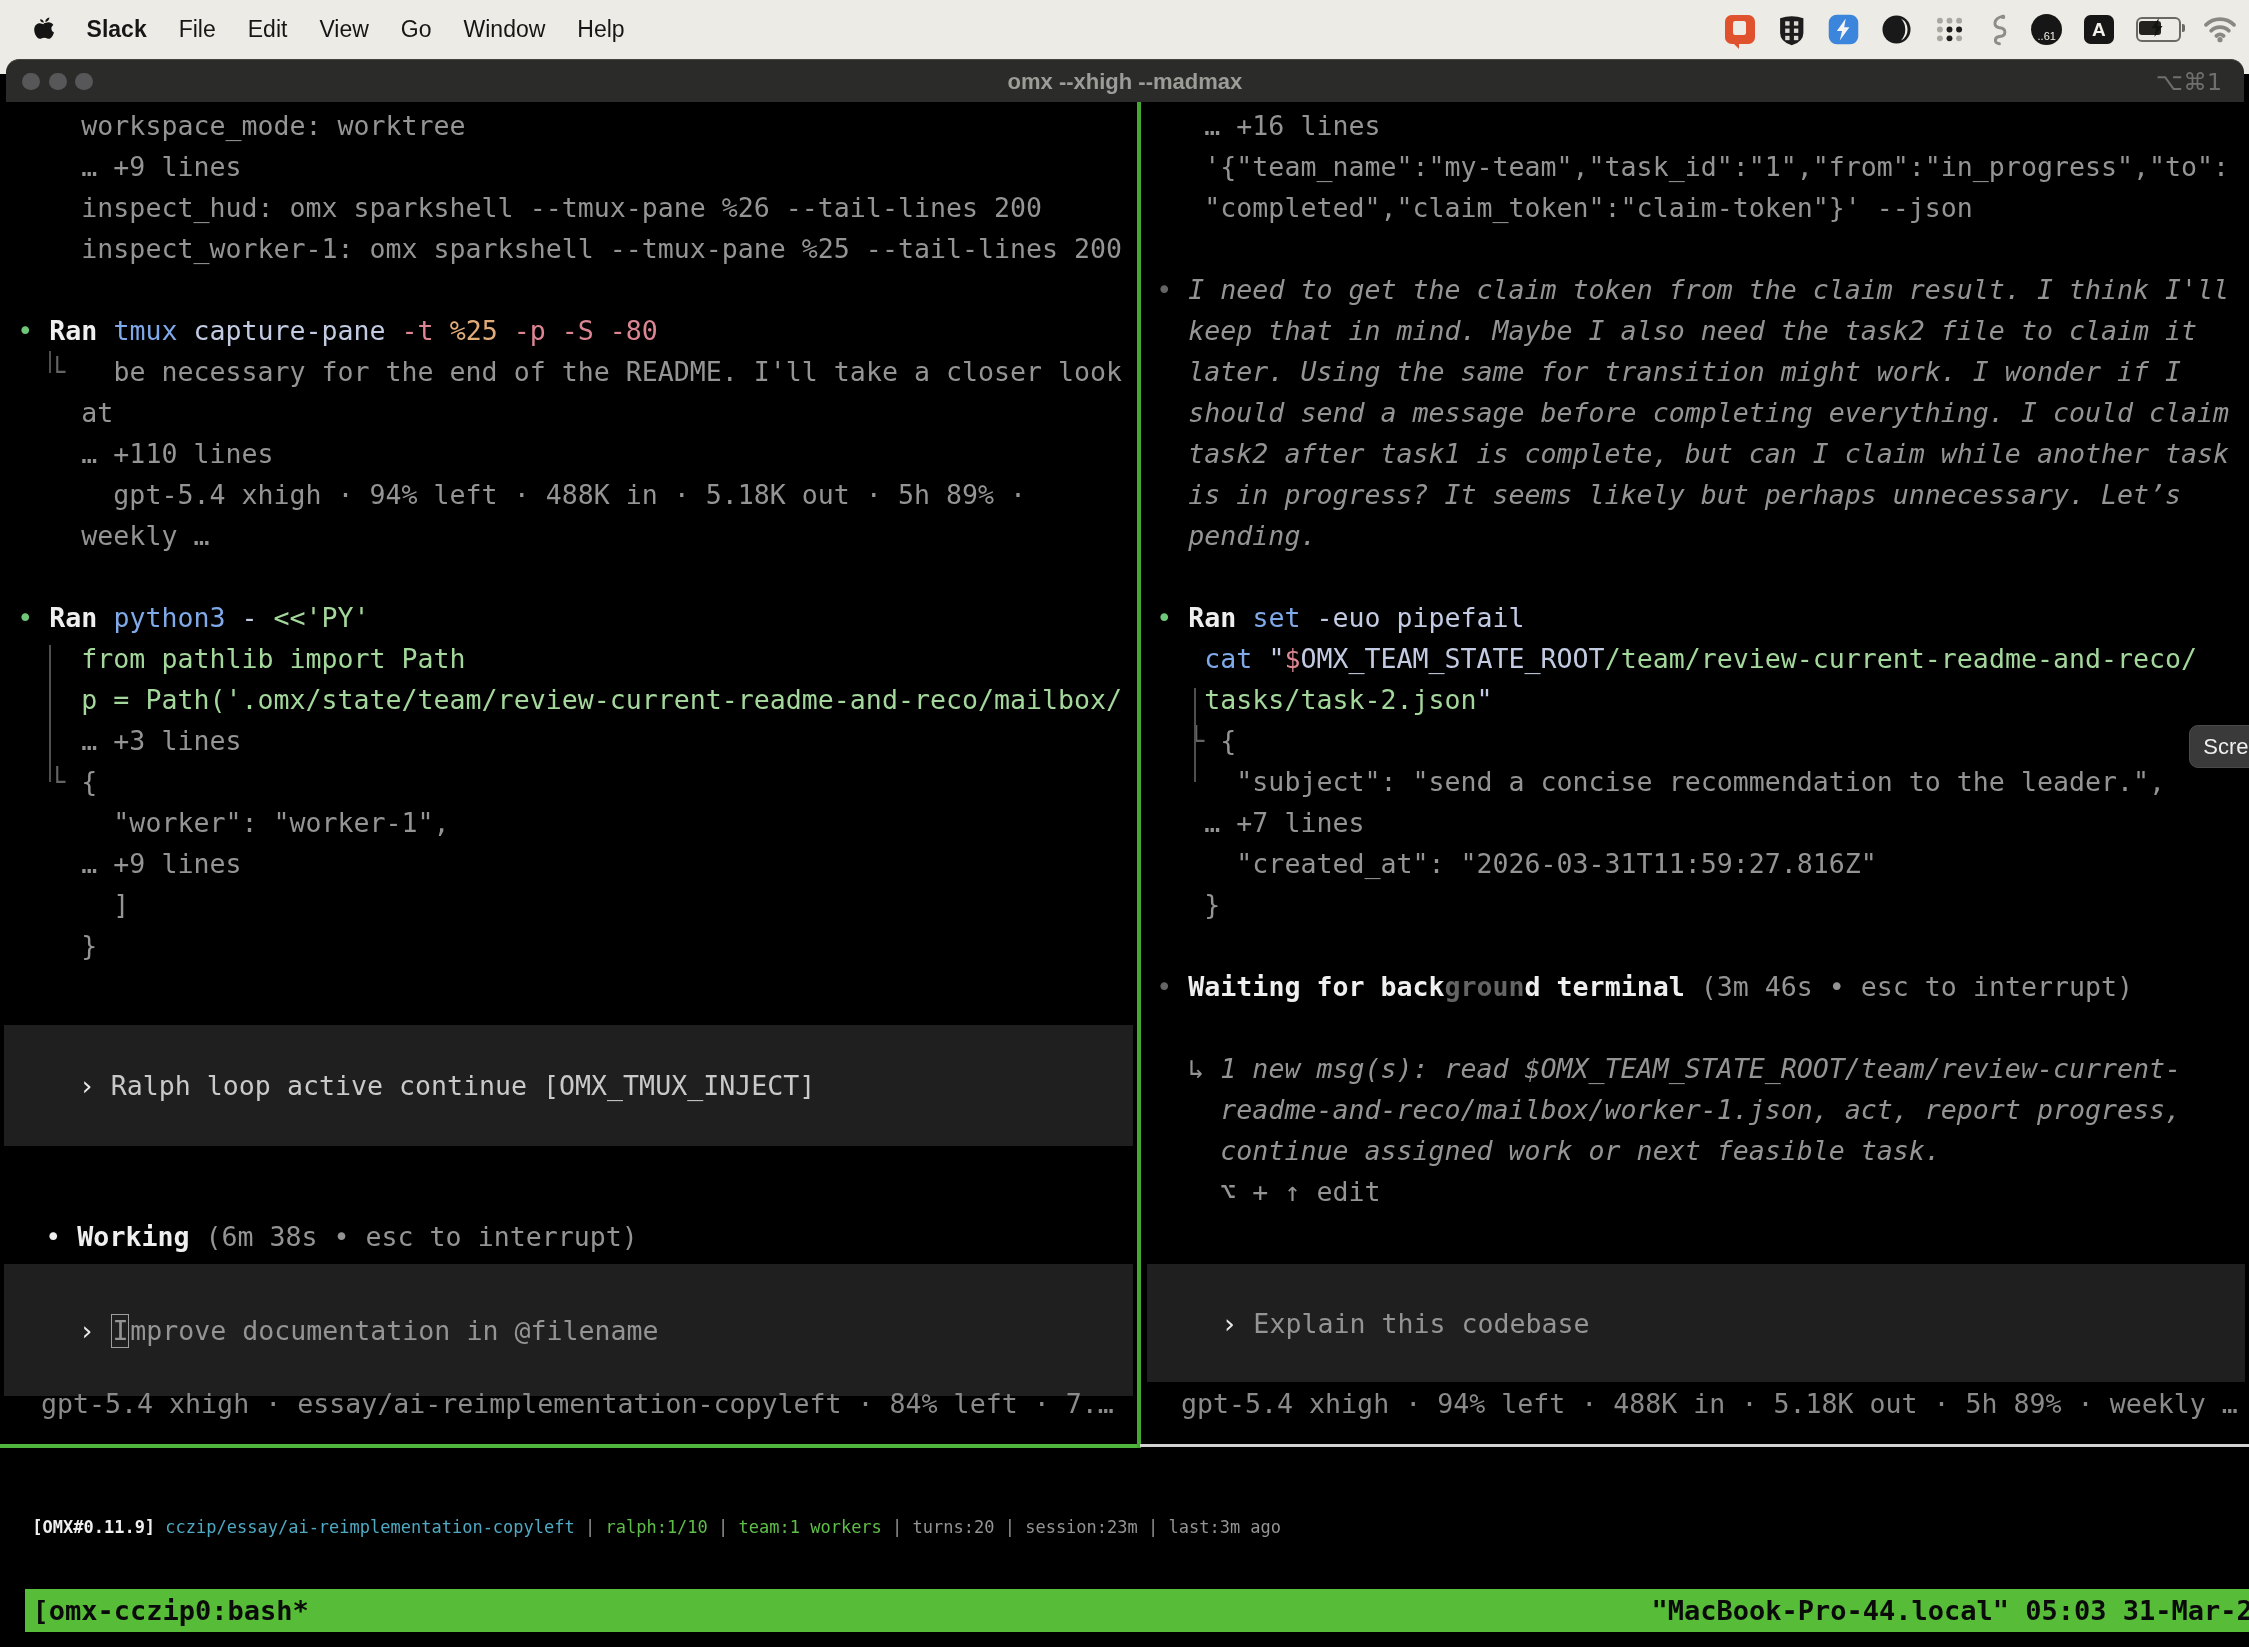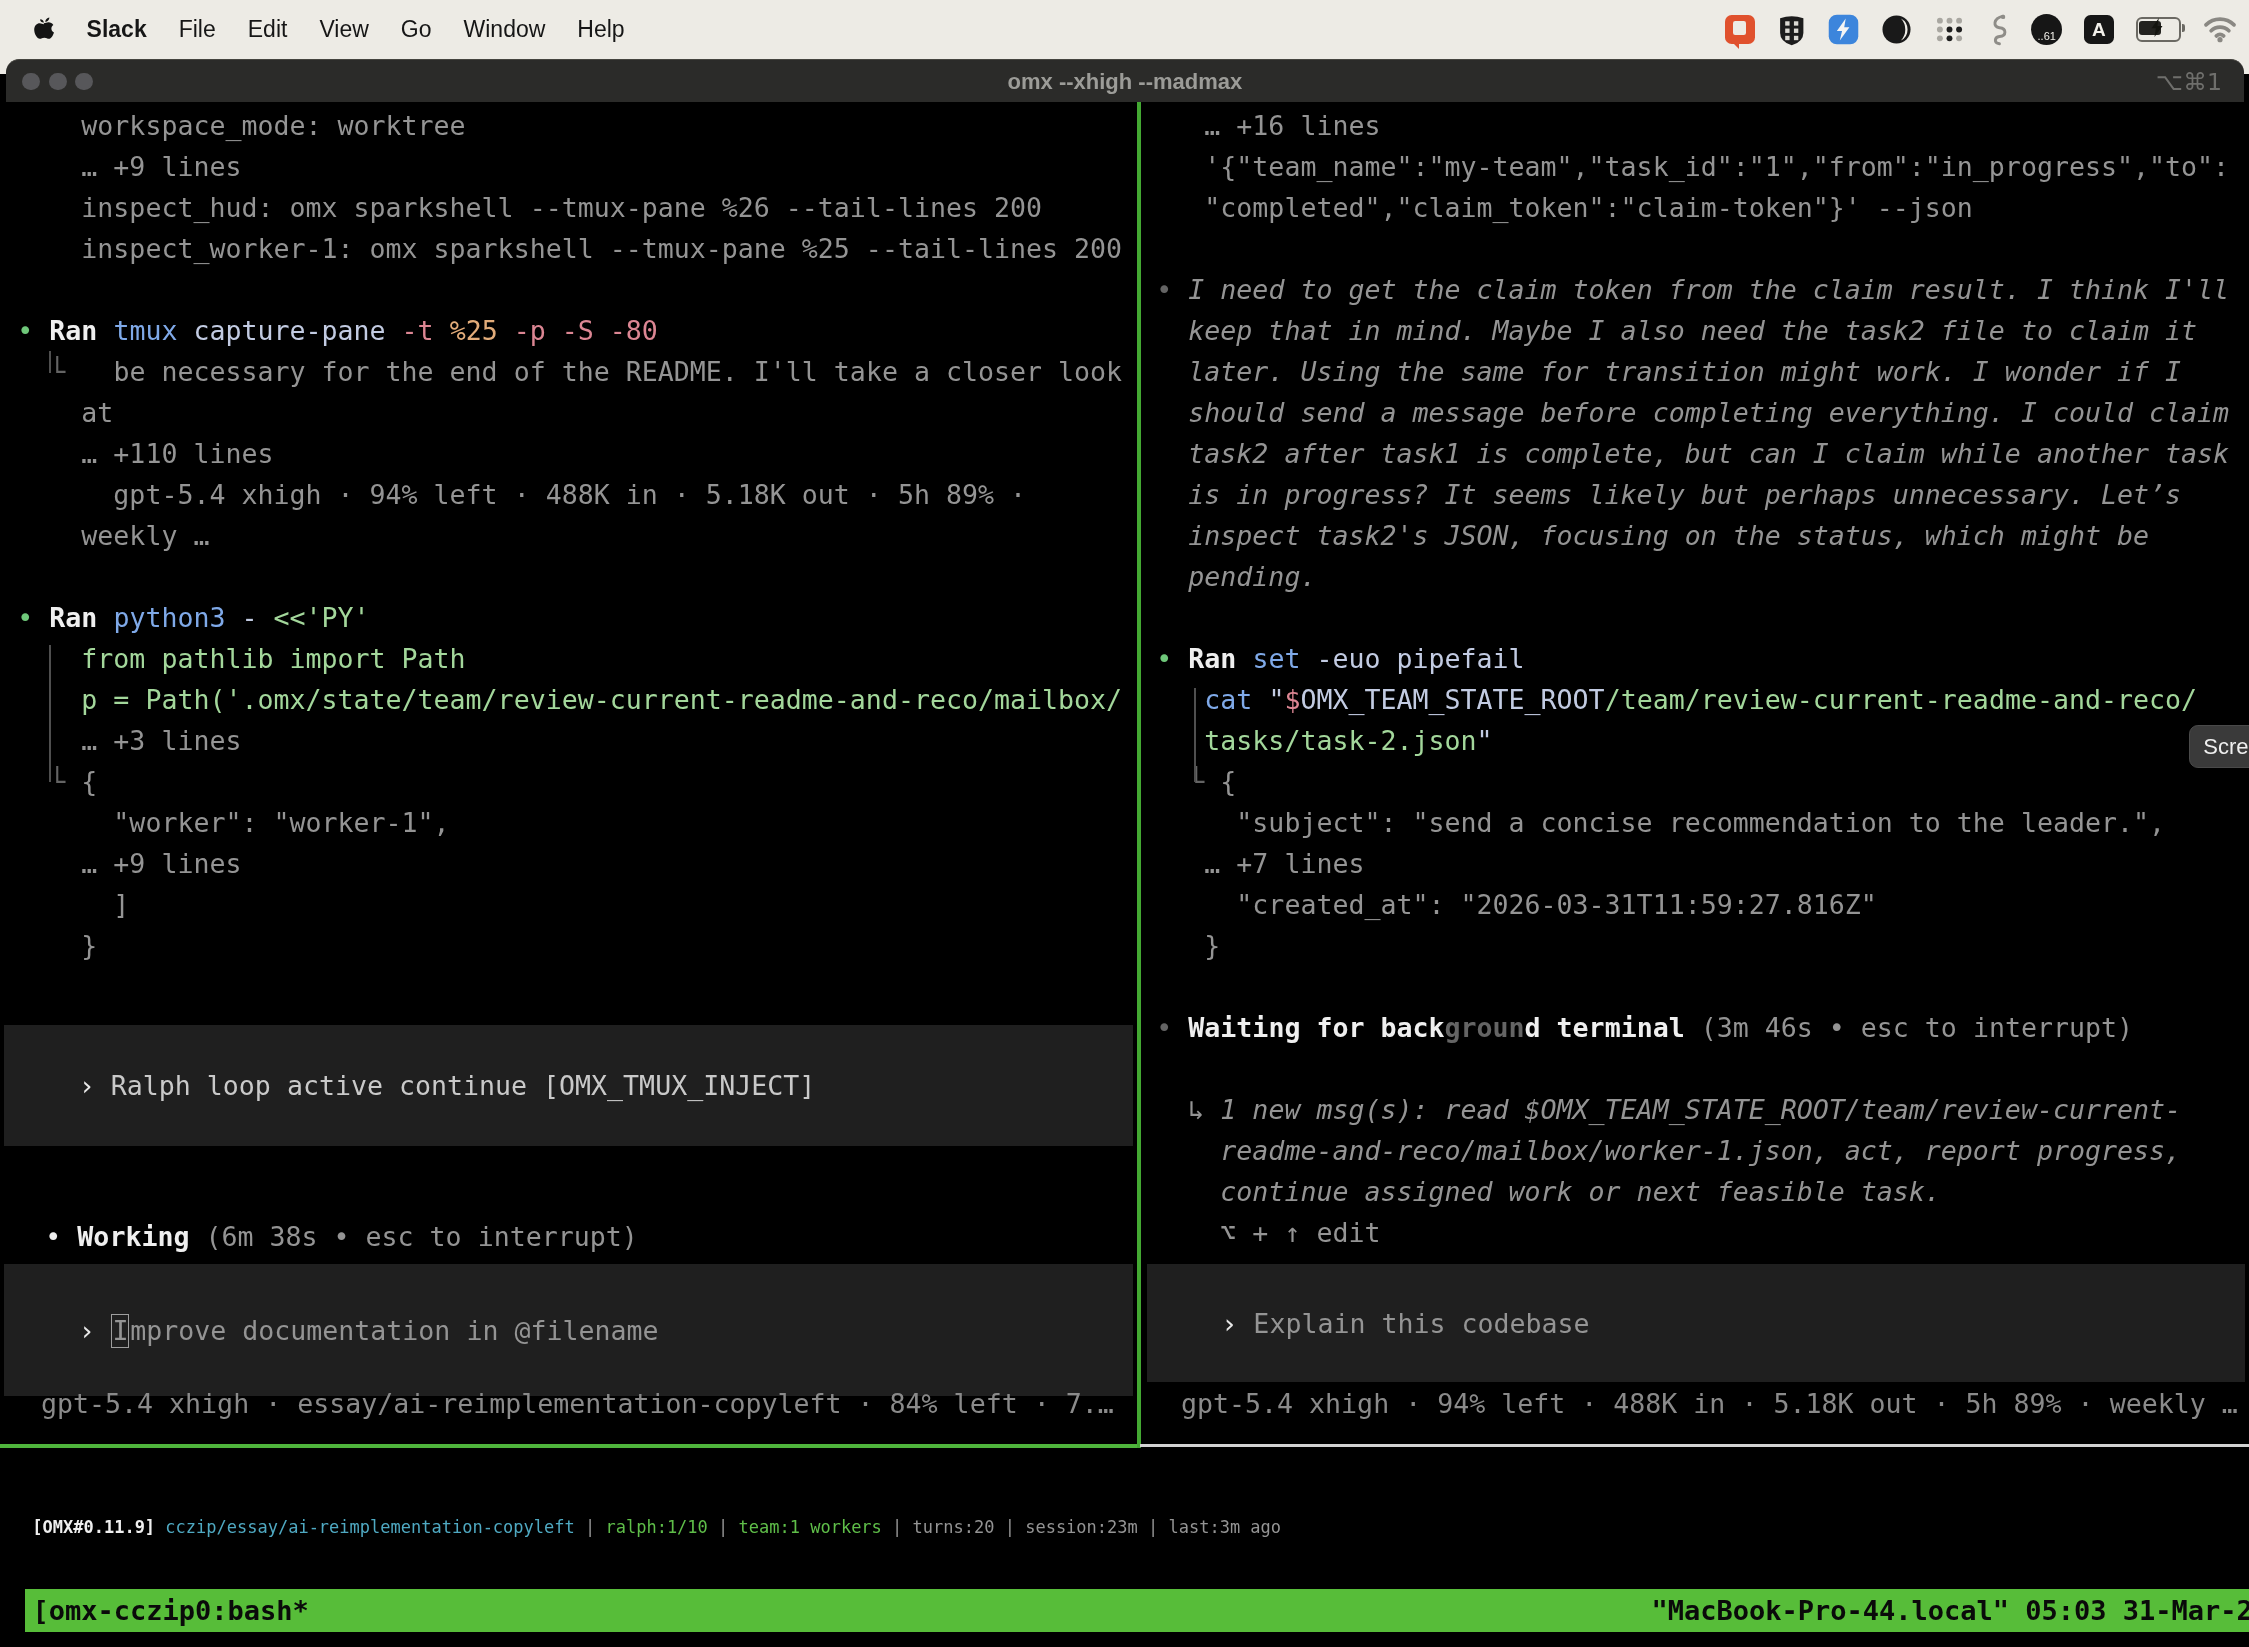--- a/index.html
+++ b/index.html
@@ -177,21 +177,20 @@
     <div class="tl"><span class="c-gray">   … +16 lines</span></div>
     <div class="tl"><span class="c-gray">   '{"team_name":"my-team","task_id":"1","from":"in_progress","to":</span></div>
     <div class="tl"><span class="c-gray">   "completed","claim_token":"claim-token"}' --json</span></div>
     <div class="tl"></div>
     <div class="tl"><span class="c-dim">• </span><span class="c-gray i">I need to get the claim token from the claim result. I think I'll</span></div>
     <div class="tl"><span class="c-gray i">  keep that in mind. Maybe I also need the task2 file to claim it</span></div>
     <div class="tl"><span class="c-gray i">  later. Using the same for transition might work. I wonder if I</span></div>
     <div class="tl"><span class="c-gray i">  should send a message before completing everything. I could claim</span></div>
     <div class="tl"><span class="c-gray i">  task2 after task1 is complete, but can I claim while another task</span></div>
     <div class="tl"><span class="c-gray i">  is in progress? It seems likely but perhaps unnecessary. Let’s</span></div>
-    <div class="tl"><span class="c-gray i">  inspect task2's JSON, focusing on the status, which might be</span></div>
     <div class="tl"><span class="c-gray i">  pending.</span></div>
     <div class="tl"></div>
     <div class="tl"><span class="c-bgreen">• </span><span class="c-white b">Ran </span><span class="c-blue">set </span><span class="c-lav">-euo pipefail</span></div>
     <div class="tl"><span class="c-blue">   cat </span><span class="c-lav">"</span><span class="c-pink">$</span><span class="c-lav">OMX_TEAM_STATE_ROOT</span><span class="c-green">/team/review-current-readme-and-reco/</span></div>
     <div class="tl"><span class="c-green">   tasks/task-2.json</span><span class="c-lav">"</span></div>
     <div class="tl"><span class="c-dim">  └ </span><span class="c-gray">{</span></div>
     <div class="tl"><span class="c-gray">     "subject": "send a concise recommendation to the leader.",</span></div>
     <div class="tl"><span class="c-gray">   … +7 lines</span></div>
     <div class="tl"><span class="c-gray">     "created_at": "2026-03-31T11:59:27.816Z"</span></div>
     <div class="tl"><span class="c-gray">   }</span></div>

